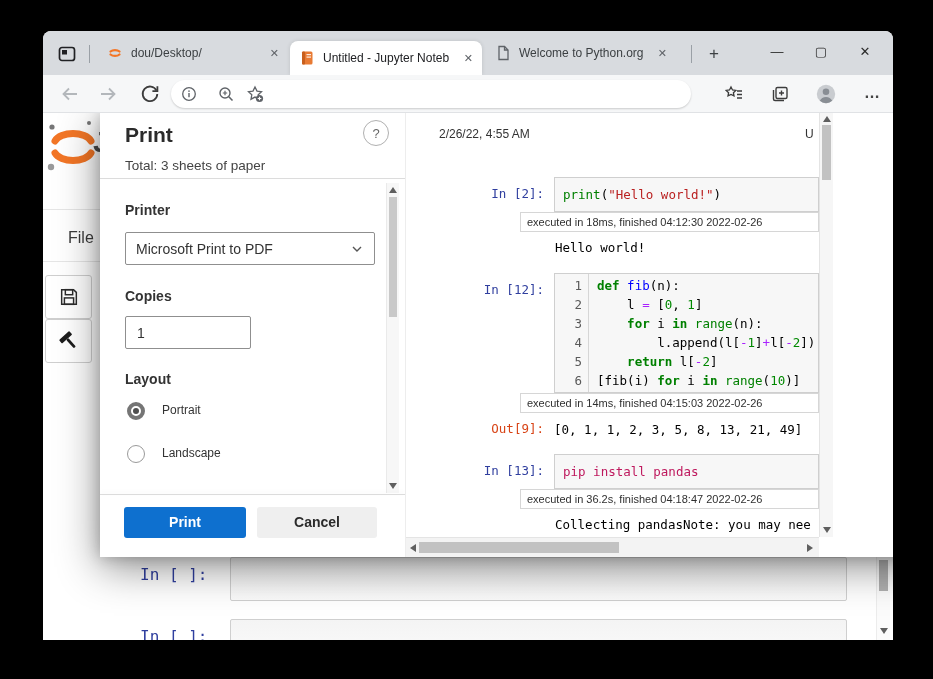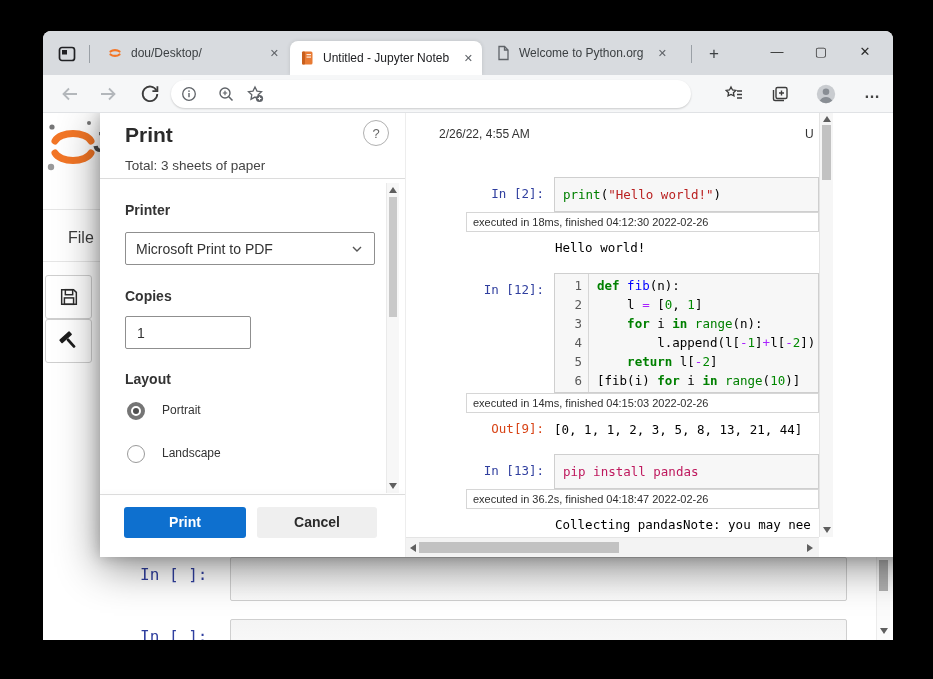--- a/index.html
+++ b/index.html
@@ -110,21 +110,21 @@
   .nb-row{display:flex;}
   .nb-prompt{width:148px;text-align:right;padding:9px 10px 0 0;box-sizing:border-box;flex:none;
              font-family:"DejaVu Sans Mono",monospace;font-size:12.5px;white-space:pre;}
   .nb-codebox{flex:1;min-width:0;border:1px solid #cfcfcf;background:#f7f7f7;display:flex;overflow:hidden;}
   .nb-gutter{width:34px;flex:none;text-align:right;padding:2px 6px 2px 0;box-sizing:border-box;
              border-right:1px solid #d6d6d6;color:#5a5a5a;
              font-family:"DejaVu Sans Mono",monospace;font-size:12.5px;line-height:19px;}
   .nb-code{flex:1;min-width:0;padding:7px 8px;white-space:pre;overflow:hidden;
            font-family:"DejaVu Sans Mono",monospace;font-size:12.5px;line-height:19px;}
   .nb-codebox.gutter .nb-code{padding:2px 0 2px 8px;}
-  .nb-exec-row{margin-left:60px;}
+  .nb-exec-row{margin-left:114px;}
   .nb-execbox{border:1px solid #d6d6d6;background:#fff;font-size:11px;color:#2f2f2f;padding:3px 6px;
               font-family:"Liberation Sans",sans-serif;white-space:nowrap;overflow:hidden;}
   .nb-output{margin:6px 0 0 149px;font-family:"DejaVu Sans Mono",monospace;font-size:12.5px;line-height:19px;
              white-space:pre;overflow:hidden;color:#000;}
   .nb-row.out{margin-top:8px;}
   .nb-row.out .nb-prompt{padding-top:0;}
   .nb-outtext{flex:1;min-width:0;font-family:"DejaVu Sans Mono",monospace;font-size:12.5px;line-height:17px;
               white-space:pre;overflow:hidden;color:#000;}
   .pv-vscroll{position:absolute;left:413px;top:0;width:14px;height:424px;background:#f6f6f6;border-left:1px solid #e4e4e4;box-sizing:border-box;}
   .pv-vscroll .thumb{position:absolute;left:2px;top:12px;width:9px;height:55px;background:#c2c2c2;}
@@ -389,21 +389,21 @@
                       <div class="nb-ln">6</div>
                     </div>
                     <div class="nb-code"><div class="nb-line"><span style="color: rgb(0, 128, 0); font-weight: bold;">def </span><span style="color: rgb(0, 0, 255);">fib</span><span style="color: rgb(0, 0, 0);">(n):</span></div><div class="nb-line"><span style="color: rgb(0, 0, 0);">    l </span><span style="color: rgb(170, 34, 255);">=</span><span style="color: rgb(0, 0, 0);"> [</span><span style="color: rgb(0, 136, 0);">0</span><span style="color: rgb(0, 0, 0);">, </span><span style="color: rgb(0, 136, 0);">1</span><span style="color: rgb(0, 0, 0);">]</span></div><div class="nb-line"><span style="color: rgb(0, 0, 0);">    </span><span style="color: rgb(0, 128, 0); font-weight: bold;">for</span><span style="color: rgb(0, 0, 0);"> i </span><span style="color: rgb(0, 128, 0); font-weight: bold;">in</span><span style="color: rgb(0, 0, 0);"> </span><span style="color: rgb(0, 128, 0);">range</span><span style="color: rgb(0, 0, 0);">(n):</span></div><div class="nb-line"><span style="color: rgb(0, 0, 0);">        l.append(l[</span><span style="color: rgb(170, 34, 255);">-</span><span style="color: rgb(0, 136, 0);">1</span><span style="color: rgb(0, 0, 0);">]</span><span style="color: rgb(170, 34, 255);">+</span><span style="color: rgb(0, 0, 0);">l[</span><span style="color: rgb(170, 34, 255);">-</span><span style="color: rgb(0, 136, 0);">2</span><span style="color: rgb(0, 0, 0);">])</span></div><div class="nb-line"><span style="color: rgb(0, 0, 0);">    </span><span style="color: rgb(0, 128, 0); font-weight: bold;">return</span><span style="color: rgb(0, 0, 0);"> l[</span><span style="color: rgb(170, 34, 255);">-</span><span style="color: rgb(0, 136, 0);">2</span><span style="color: rgb(0, 0, 0);">]</span></div><div class="nb-line"><span style="color: rgb(0, 0, 0);">[fib(i) </span><span style="color: rgb(0, 128, 0); font-weight: bold;">for</span><span style="color: rgb(0, 0, 0);"> i </span><span style="color: rgb(0, 128, 0); font-weight: bold;">in</span><span style="color: rgb(0, 0, 0);"> </span><span style="color: rgb(0, 128, 0);">range</span><span style="color: rgb(0, 0, 0);">(</span><span style="color: rgb(0, 136, 0);">10</span><span style="color: rgb(0, 0, 0);">)]</span></div></div>
                   </div>
                 </div>
                 <div class="nb-exec-row">
                   <div class="nb-execbox">executed in 14ms, finished 04:15:03 2022-02-26</div>
                 </div>
                 <div class="nb-row out">
                   <div class="nb-prompt" style="color: rgb(216, 67, 21);">Out[9]:</div>
-                  <div class="nb-outtext">[0, 1, 1, 2, 3, 5, 8, 13, 21, 44]</div>
+                  <div class="nb-outtext">[0, 1, 1, 2, 3, 5, 8, 13, 21, 49]</div>
                 </div>
               </div>
               <div class="nb-cell">
                 <div class="nb-row">
                   <div class="nb-prompt" style="color: rgb(48, 63, 159);">In [13]:</div>
                   <div class="nb-codebox">
                     <div class="nb-code"><div class="nb-line"><span style="color: #be185d;">pip install pandas</span></div></div>
                   </div>
                 </div>
                 <div class="nb-exec-row">

